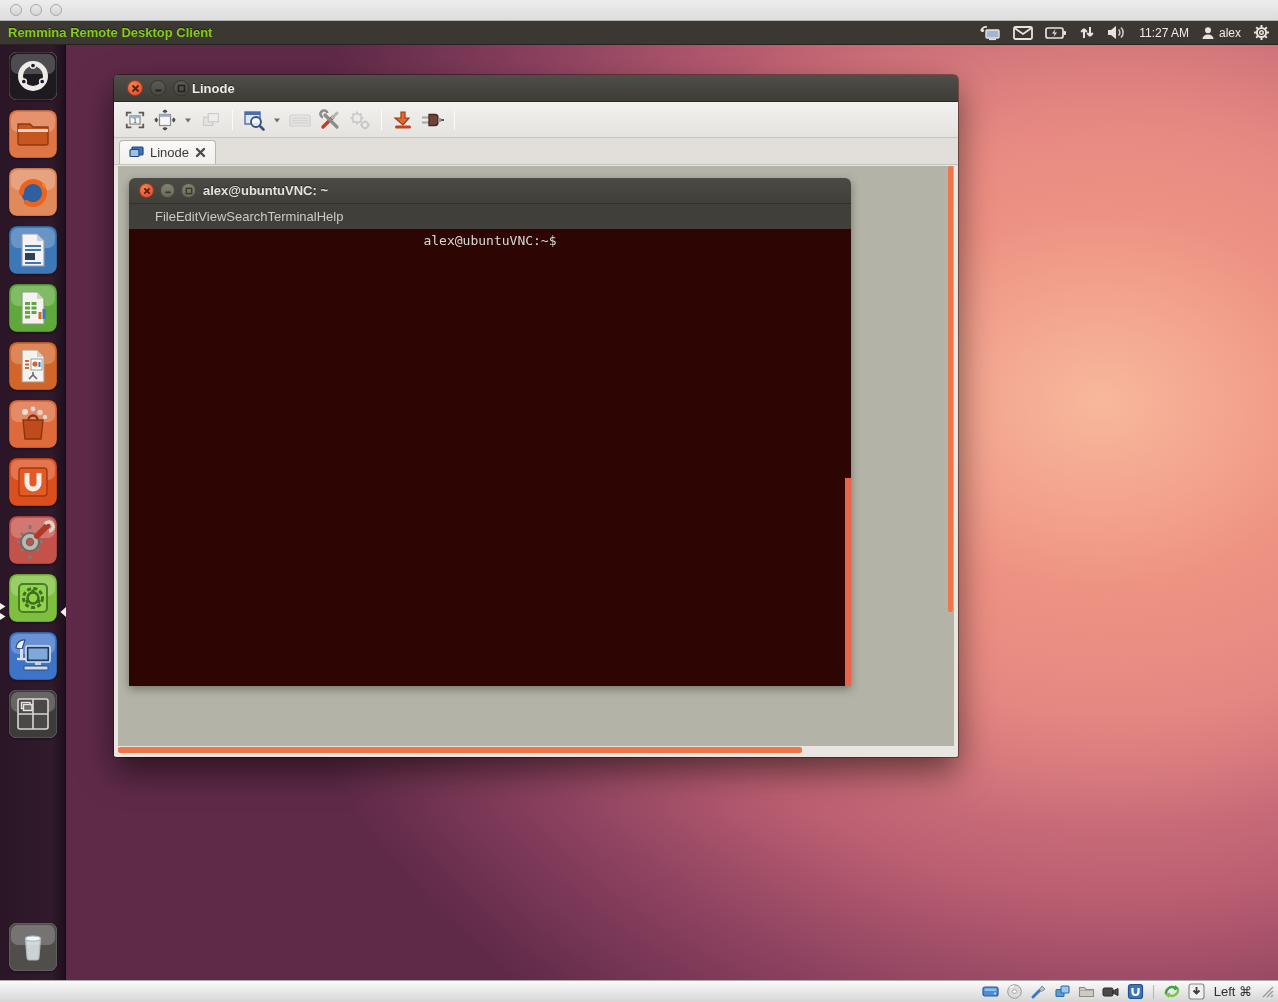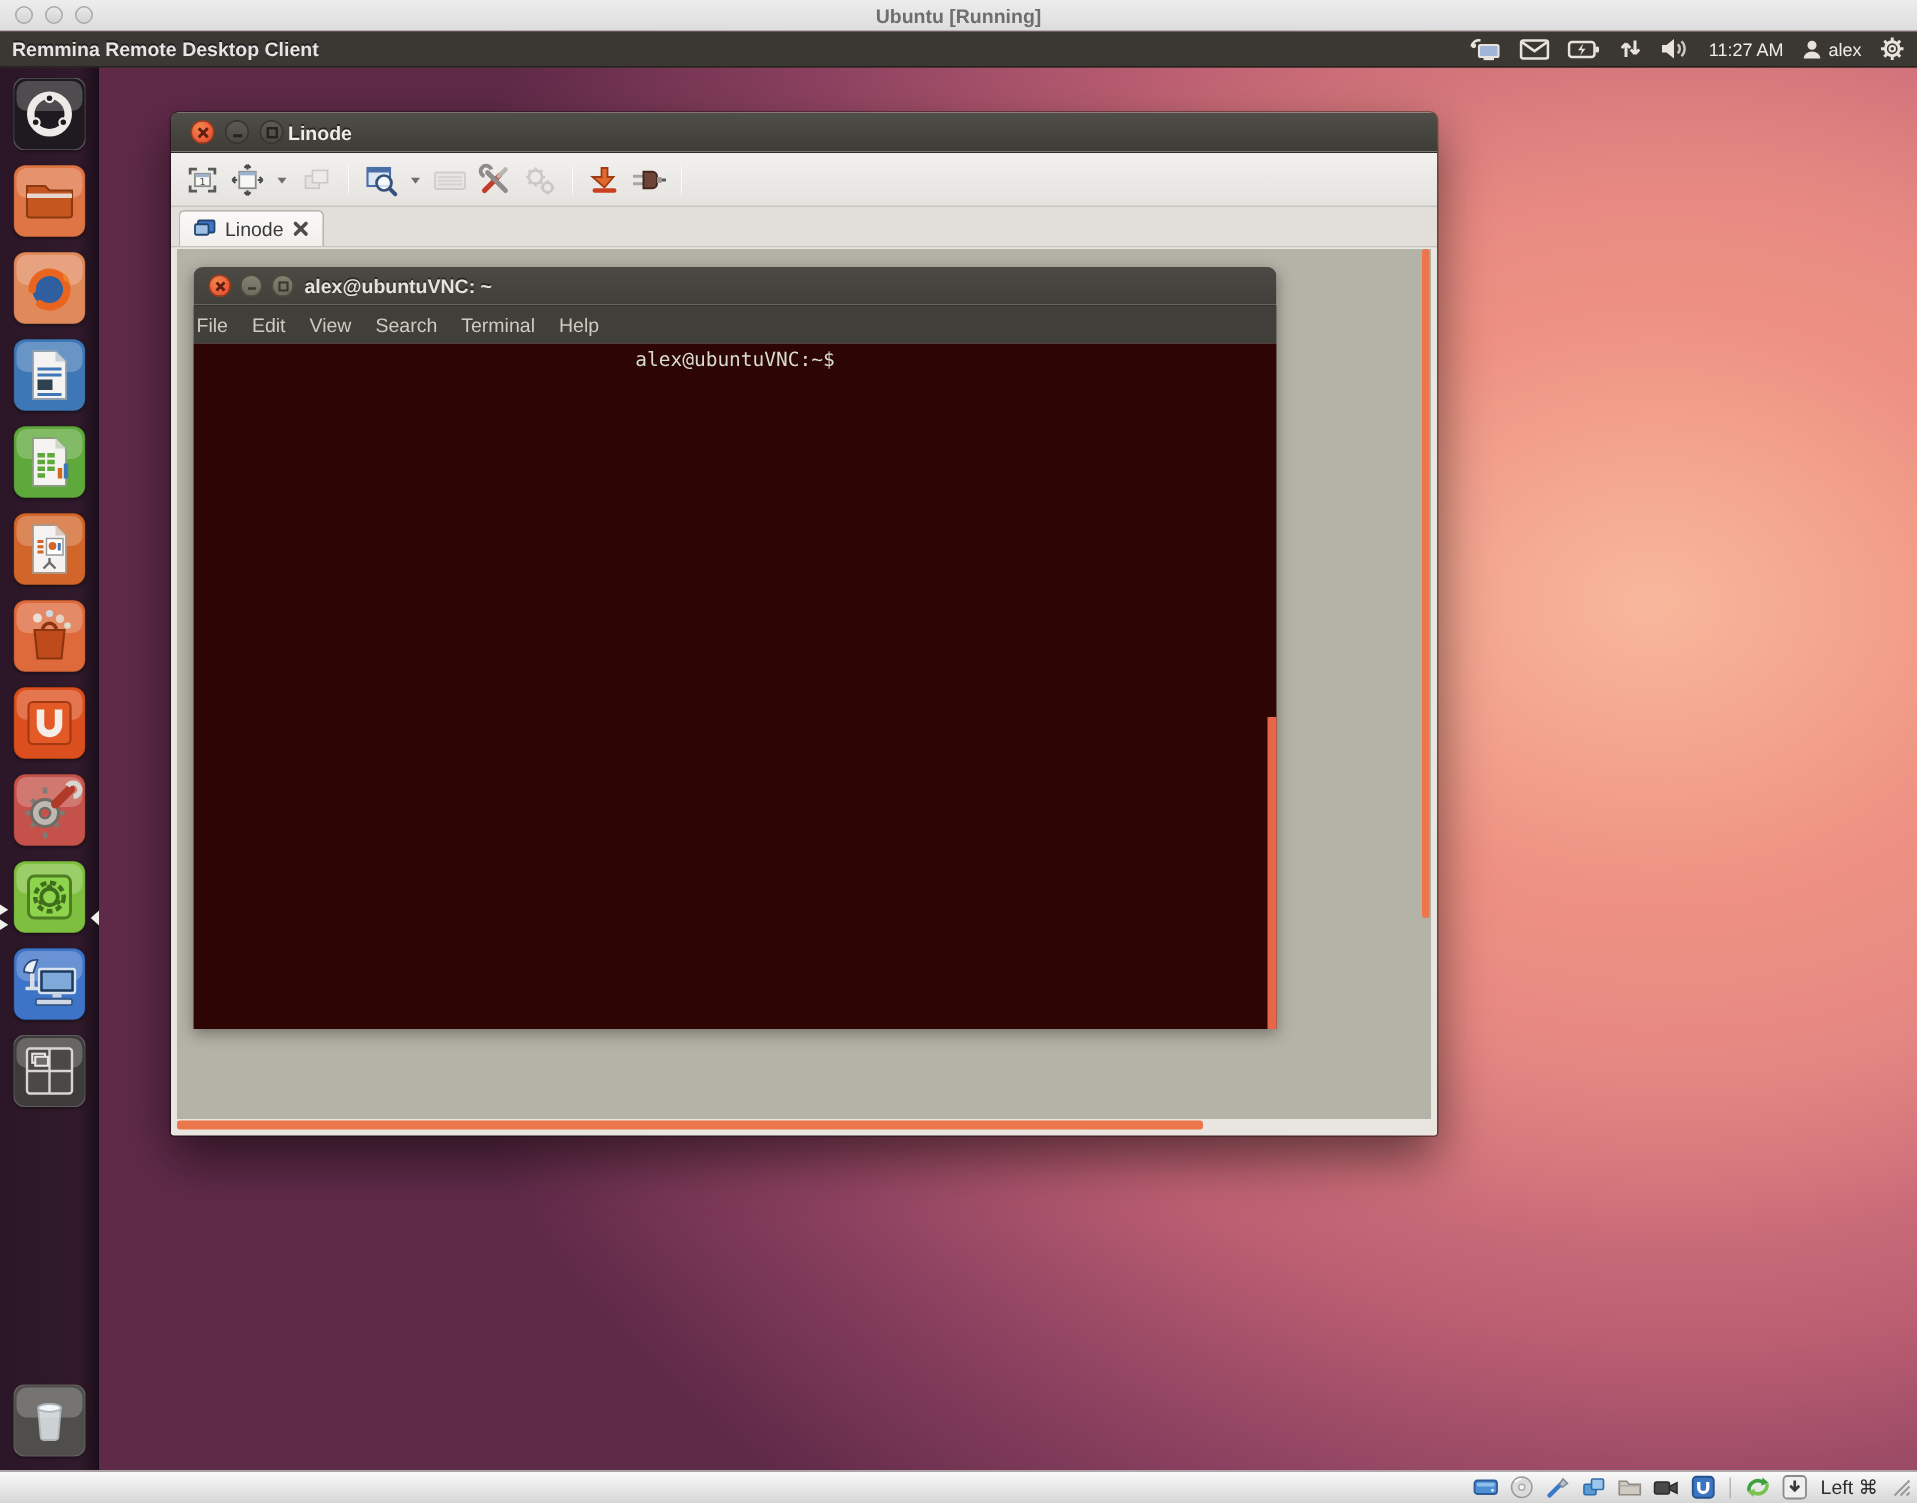--- a/index.html
+++ b/index.html
@@ -21,21 +21,21 @@
     display:flex; align-items:center; }
   .traffic { display:flex; gap:8px; padding-left:10px; }
   .tl { width:12px; height:12px; border-radius:50%; border:1px solid #A8A8A8;
     background:linear-gradient(#E9E9E9,#D4D4D4); }
   .host-title { position:absolute; left:0; right:0; text-align:center;
     font-size:13px; color:#6E6E6E; font-weight:bold; }
 
   
   .panel { left:0; top:21px; width:1278px; height:24px; background:#3B3833;
     border-bottom:1px solid #27241F; display:flex; align-items:center; color:#E8E4DC; }
-  .panel-app { font-size:13px; font-weight:bold; padding-left:8px; color:#e5e5e5;
+  .panel-app { font-size:13px; font-weight:bold; padding-left:8px; color:#84cc16;
     text-shadow:0 -1px 0 rgba(0,0,0,.5); }
   .panel-right { margin-left:auto; display:flex; align-items:center; gap:12px; padding-right:8px; }
   .panel-right svg { display:block; }
   .clock, .uname { font-size:12px; color:#F0EDE6; }
   .ind { display:flex; align-items:center; }
   .usr { display:flex; align-items:center; gap:4px; }
 
   
   .launcher { left:0; top:45px; width:66px; height:935px;
     background:linear-gradient(90deg, #2B1627 0%, #301A2B 80%, #1E0F1C 100%);
@@ -86,22 +86,22 @@
   
   .term { left:11px; top:12px; width:722px; height:508px; border-radius:6px 6px 0 0;
     box-shadow:0 3px 10px rgba(0,0,0,.35);text-align:center; }
   .term-title { height:26px; border-radius:6px 6px 0 0; background:linear-gradient(#4B4A44,#413F3A);
     border-bottom:1px solid #33312D; display:flex; align-items:center; position:relative; }
   .term-title .wbtns { padding-left:10px; gap:6px; }
   .wb.sm { width:15px; height:15px; }
   .wb.olive { background:linear-gradient(#83826F,#6C6B5C); border:1px solid #4C4B40; }
   .term-title-text { position:absolute; left:74px; font-size:13px; font-weight:bold; color:#E6E3DC;
     text-shadow:0 -1px 0 rgba(0,0,0,.45); }
-  .term-menu { height:25px; background:#403F39; display:flex; align-items:center; gap:16px;
-    padding-left:2px; }
+  .term-menu { height:25px; background:#403F39; display:flex; align-items:center; 
+    padding-left:26px; }
   .term-menu span { font-size:13px; color:#CFCBC2; }
   .term-body { position:relative; height:457px; background:#2D0604;
     font-family:"DejaVu Sans Mono", monospace; font-size:13px; color:#D7DBD2; padding:4px 5px; }
   .term-sb { position:absolute; right:0; bottom:0; width:6px; height:208px; background:#E8654A; }
 
   
   .vbar { left:0; top:980px; width:1278px; height:22px;
     background:linear-gradient(#FAFAFA,#D6D6D6); border-top:1px solid #A9A9A9;
     display:flex; align-items:center; justify-content:flex-end; gap:7px; padding-right:4px; }
   .vbar svg { display:block; }
@@ -112,21 +112,20 @@
 <body>
 
 <div class="screen">
 
   <div class="host-titlebar abs">
     <div class="traffic">
       <span class="tl"></span>
       <span class="tl"></span>
       <span class="tl"></span>
     </div>
-    <div class="host-title">Ubuntu [Running]</div>
   </div>
 
   <div class="panel abs">
     <div class="panel-app">Remmina Remote Desktop Client</div>
     <div class="panel-right">
       <span class="ind">
         <svg width="22" height="16" viewBox="0 0 22 16">
           <path d="M2 6 a5 5 0 0 1 6-4" fill="none" stroke="#E8E4DC" stroke-width="1.6"></path>
           <circle cx="3.5" cy="5.5" r="1.6" fill="#E8E4DC"></circle>
           <rect x="7" y="5" width="13" height="8" rx="1" fill="#9FB6D8" stroke="#E8E4DC" stroke-width="1.4"></rect>

